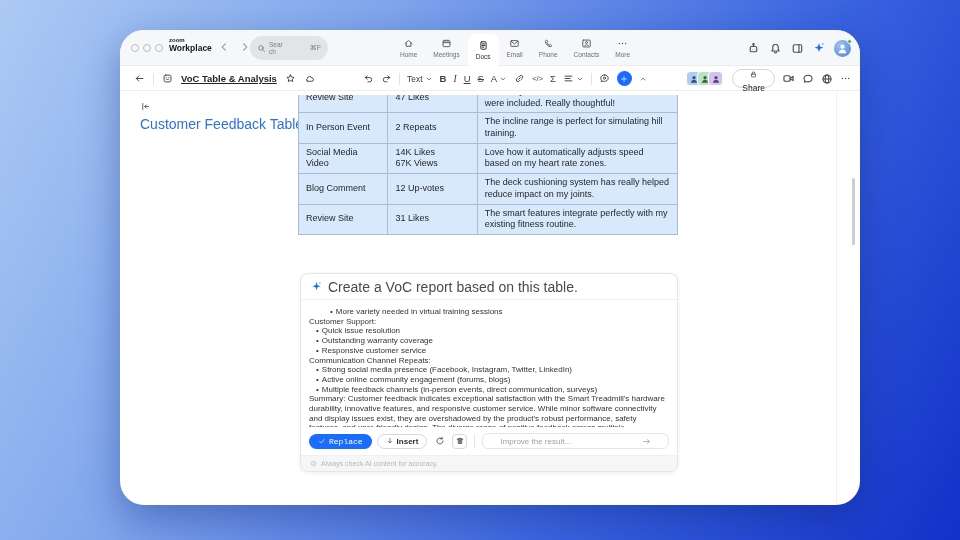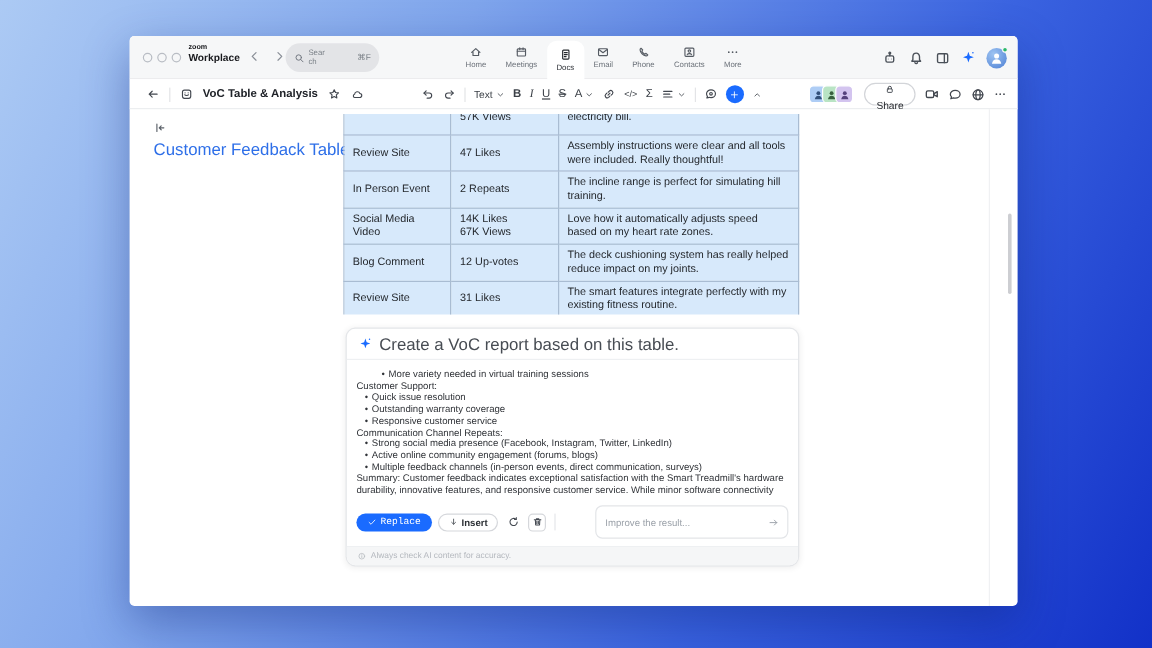--- a/index.html
+++ b/index.html
@@ -3,22 +3,22 @@
 <meta charset="utf-8">
 <style>
   * { margin:0; padding:0; box-sizing:border-box; }
   html,body { width:960px; height:540px; overflow:hidden; }
   body {
     font-family:"Liberation Sans", sans-serif;
     background:linear-gradient(118deg,#accaf4 0%,#7fa5ec 32%,#3a63e0 68%,#1231c8 100%);
     position:relative; color:#23262b;
   }
   .window {
-    position:absolute; left:108px; top:30px; width:740px; height:475px;
-    background:#fff; border-radius:4px; overflow:hidden;
+    position:absolute; left:120px; top:30px; width:740px; height:475px;
+    background:#fff; border-radius:24px; overflow:hidden;
     box-shadow:0 14px 38px rgba(10,35,120,.38);
   }
   
   .topbar { position:absolute; left:0; top:0; right:0; height:36px; background:#f6f7f8; border-bottom:1px solid #ececee; }
   .lights { position:absolute; left:11px; top:14px; display:flex; gap:4px; }
   .light { width:8px; height:8px; border-radius:50%; border:1.3px solid #b9bdc4; background:transparent; }
   .logo { position:absolute; left:49px; top:7px; line-height:1; }
   .logo .l1 { font-size:6px; font-weight:700; color:#17181c; display:block; margin-bottom:1px; }
   .logo .l2 { font-size:8.5px; font-weight:700; color:#17181c; display:block; }
   .navchev { position:absolute; top:11px; width:12px; height:12px; color:#8a8f98; }
@@ -44,21 +44,21 @@
   .avatar .dot { position:absolute; right:-1px; top:-1px; width:5.5px; height:5.5px; border-radius:50%; background:#2ab868; border:1px solid #f6f7f8; }
   
   .toolbar { position:absolute; left:0; top:36px; right:0; height:25px; background:#fff; border-bottom:1px solid #eceef0; }
   .tgroup { position:absolute; top:0; height:25px; display:flex; align-items:center; gap:8px; }
   .t-left { left:14px; }
   .t-center { left:243px; gap:7px; }
   .t-right { right:9px; gap:7px; }
   .ticon { width:11px; height:11px; color:#42474f; display:inline-block; }
   .ticon.small { width:8px; height:8px; }
   .vsep { width:1px; height:12px; background:#e3e4e7; }
-  .doc-title { font-size:9.5px; font-weight:700; color:#202329; white-space:nowrap; }
+  .doc-title { font-size:9.5px; font-weight:700; color:#202329; white-space:nowrap;text-decoration:underline; }
   .fmt { font-size:9.5px; color:#3b4047; }
   .fmt.b { font-weight:700; } .fmt.i { font-style:italic; font-family:"Liberation Serif",serif; }
   .fmt.u { text-decoration:underline; } .fmt.s { text-decoration:line-through; }
   .textdrop { display:flex; align-items:center; gap:2px; font-size:8.5px; color:#3b4047; }
   .plusbtn { width:15px; height:15px; border-radius:50%; background:#1a6bff; color:#fff; display:flex; align-items:center; justify-content:center; }
   .plusbtn .ticon { width:8px; height:8px; color:#fff; }
   .avstack { display:flex; margin-right:2px; }
   .cav { width:15px; height:15px; border-radius:4px; border:1.5px solid #fff; margin-left:-4px; position:relative; }
   .cav:first-child{ margin-left:0; }
   .cav .pv{ position:absolute; inset:1.5px; }
@@ -95,21 +95,21 @@
   .ai-line .bdot { margin-right:3px; }
   .ai-actions { display:flex; align-items:center; gap:5px; padding:6px 8px; flex:0 0 auto; }
   .btn-replace { height:15px; border-radius:10px; background:#1a6bff; color:#fff; border:none; display:flex; align-items:center; gap:3px; padding:0 9px; font-size:8px; font-family:Liberation Mono, monospace; }
   .btn-replace .ticon { width:8px; height:8px; color:#fff; }
   .btn-insert { height:15px; border-radius:10px; background:#fff; border:1px solid #d5d7db; color:#2a2e33; display:flex; align-items:center; gap:3px; padding:0 8px; font-size:8px; font-weight:600; font-family:inherit; }
   .btn-insert .ticon { width:8px; height:8px; }
   .icon-btn { width:15px; height:15px; display:flex; align-items:center; justify-content:center; background:#fff; border:none; color:#50555c; }
   .icon-btn .ticon { width:10px; height:10px; }
   .icon-btn.boxed { border:1px solid #d5d7db; border-radius:4px; }
   .adiv { width:1px; height:14px; background:#e4e6e9; margin:0 2px; }
-  .improve { flex:1 1 auto; height:28px; border:1px solid #e3e5e8; border-radius:6px; display:flex; align-items:center; padding:0 7px; gap:4px;margin-left:26px; }
+  .improve { flex:1 1 auto; height:16px; border:1px solid #e3e5e8; border-radius:6px; display:flex; align-items:center; padding:0 17px; gap:4px; }
   .improve input { border:none; outline:none; flex:1; font-size:8px; font-family:inherit; color:#3a3f45; background:transparent; }
   .improve input::placeholder { color:#9ba1a9; }
   .improve .ticon { width:9px; height:9px; color:#9ba1a9; flex:0 0 auto; }
   .ai-footer { height:16px; background:#f5f6f7; border-top:1px solid #eef0f2; border-radius:0 0 7px 7px; display:flex; align-items:center; gap:4px; padding:0 9px; flex:0 0 auto; }
   .ai-footer .ticon { width:7px; height:7px; color:#b4b8be; }
   .ai-footer .ftext { font-size:7px; color:#b4b8be; }
   
   .scroll-thumb { position:absolute; left:732px; top:148px; width:3px; height:67px; background:#cdced2; border-radius:2px; }
   [data-icon] svg { width:100%; height:100%; display:block; }
 </style>
@@ -420,25 +420,20 @@
       <svg viewBox="0 0 16 16" fill="none" stroke="currentColor" stroke-width="1.4" stroke-linecap="round" stroke-linejoin="round">
         <path d="M4 3.6v8.8M12.4 8H6.8M9.2 5.6 6.8 8l2.4 2.4"></path>
       </svg>
     </span>
   <div class="outline-link">Customer Feedback Table</div>
 
   <div class="page-edge"></div>
   <div class="tablewrap">
     <table class="voc">
         <tbody>
-          <tr>
-            <td class="c1"></td>
-            <td class="c2">57K Views</td>
-            <td class="c3">electricity bill.</td>
-          </tr>
           <tr>
             <td class="c1">Review Site</td>
             <td class="c2">47 Likes</td>
             <td class="c3">Assembly instructions were clear and all tools were included. Really thoughtful!</td>
           </tr>
           <tr>
             <td class="c1">In Person Event</td>
             <td class="c2">2 Repeats</td>
             <td class="c3">The incline range is perfect for simulating hill training.</td>
           </tr>

